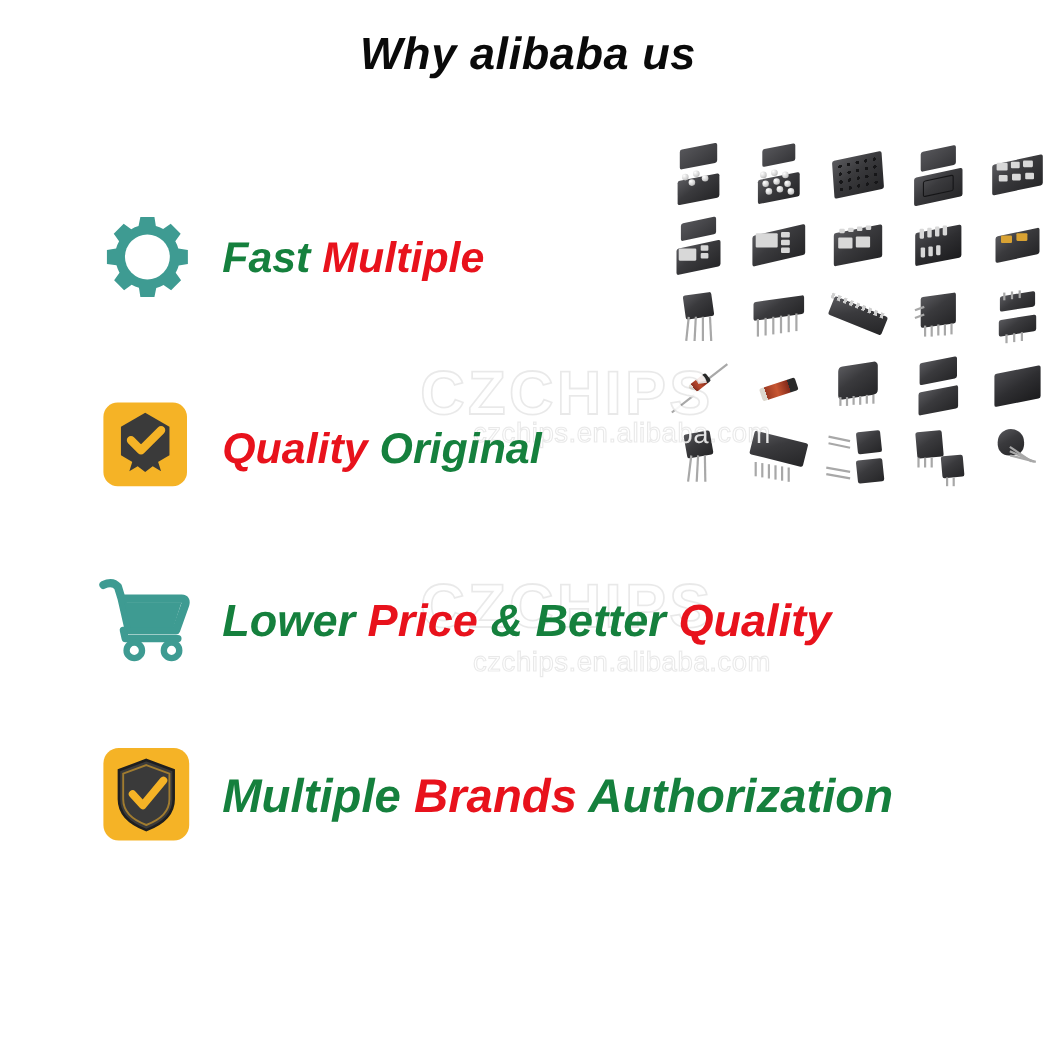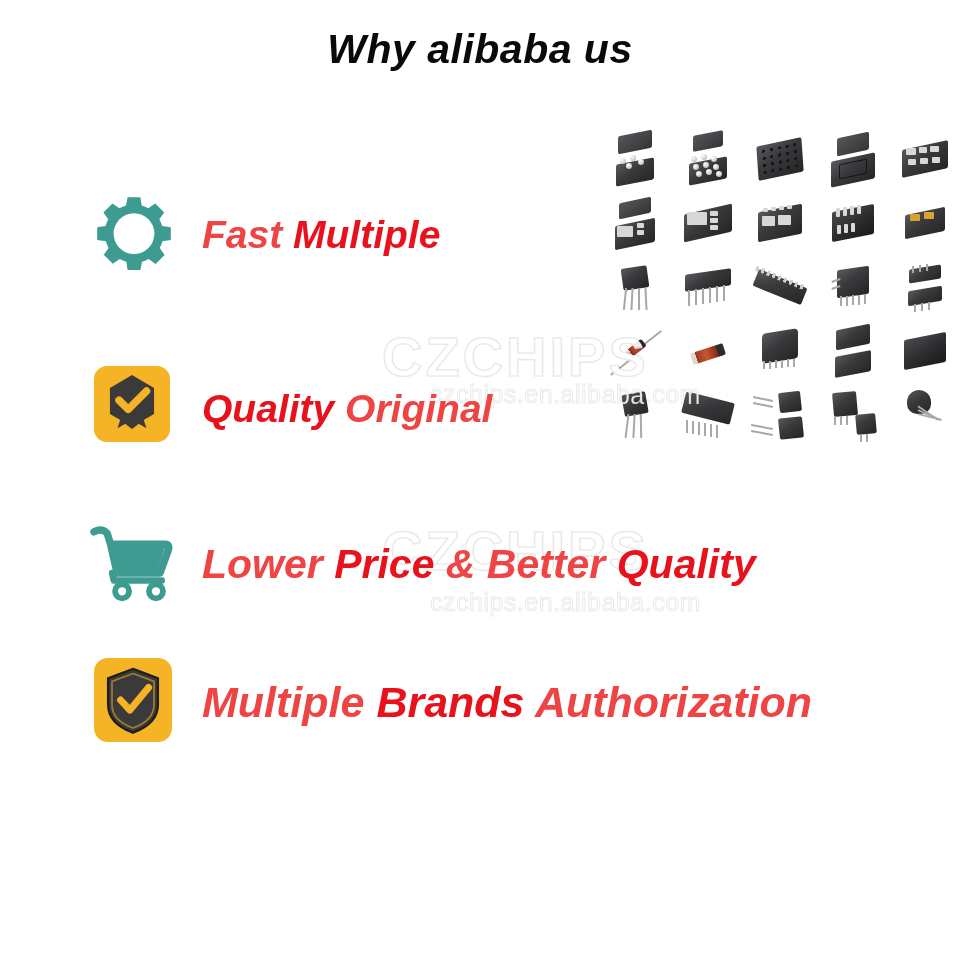--- a/index.html
+++ b/index.html
@@ -124,40 +124,40 @@
   
   .feature {
     position: absolute;
     left: 88px;
     display: flex;
     align-items: center;
   }
   #feature-0 { top: 188px; }
   #feature-1 { top: 362px; }
   #feature-2 { top: 518px; }
-  #feature-3 { top: 656px; }
+  #feature-3 { top: 678px; }
 
   .feature-icon {
     width: 92px;
     height: 92px;
     flex: 0 0 92px;
     position: relative;
   }
   .feature-text {
     margin-left: 22px;
     font-weight: bold;
     font-style: italic;
     white-space: nowrap;
     line-height: 1;
   }
   #feature-0 .feature-text { font-size: 39px; }
   #feature-1 .feature-text { font-size: 39px; }
   #feature-2 .feature-text { font-size: 41px; }
   #feature-3 .feature-text { font-size: 43px; }
-  .seg-dark { color: #ef4444; }
+  .seg-dark { color: #15803d; }
   .seg-red  { color: #e8121c; }
 
   
   .gear-wrap { position: absolute; left: 6px; top: 6px; }
 
   
   .tile {
     position: absolute;
     left: 6px;
     top: 4px;

